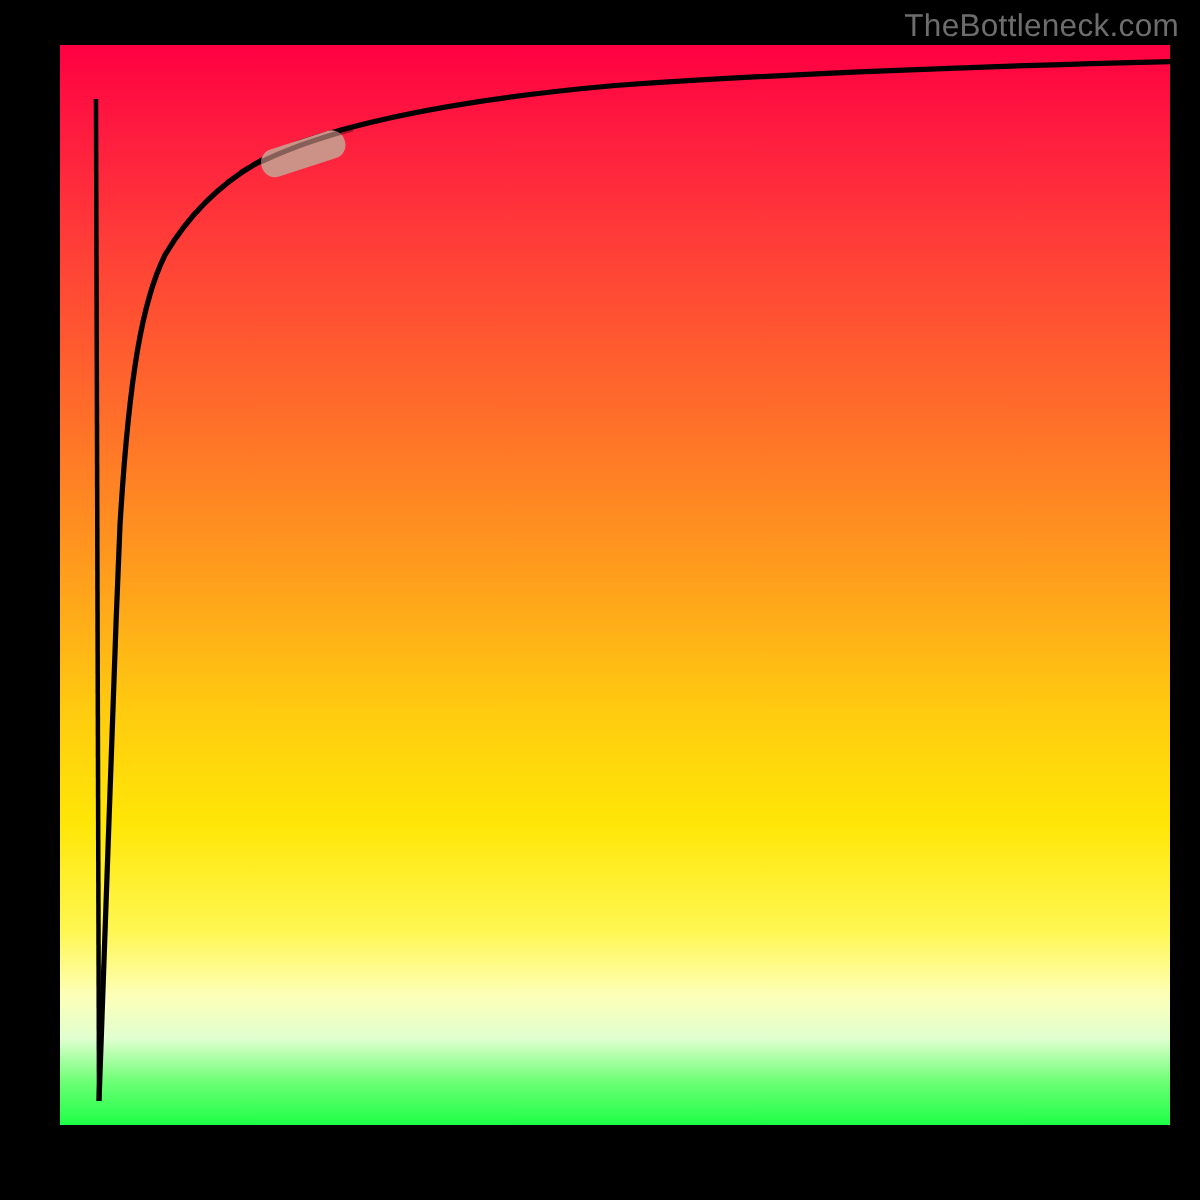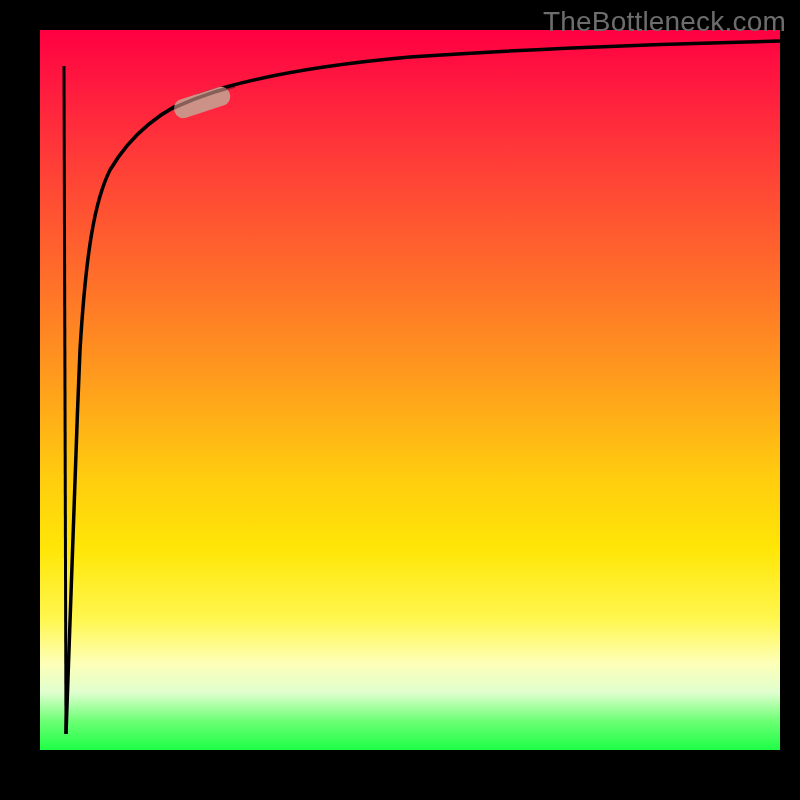--- a/index.html
+++ b/index.html
@@ -59,21 +59,21 @@
     left: 0;
     top: 0;
     width: 740px;
     height: 720px;
   }
   .attribution {
     position: absolute;
     top: 6px;
     right: 14px;
     color: #6d6d6d;
-    font-size: 28px;
+    font-size: 21px;
     letter-spacing: 0.2px;
     font-weight: 400;
   }
 </style>
 </head>
 <body>
 
 <div class="chart-wrap">
 
   <div class="axis-left"></div>

